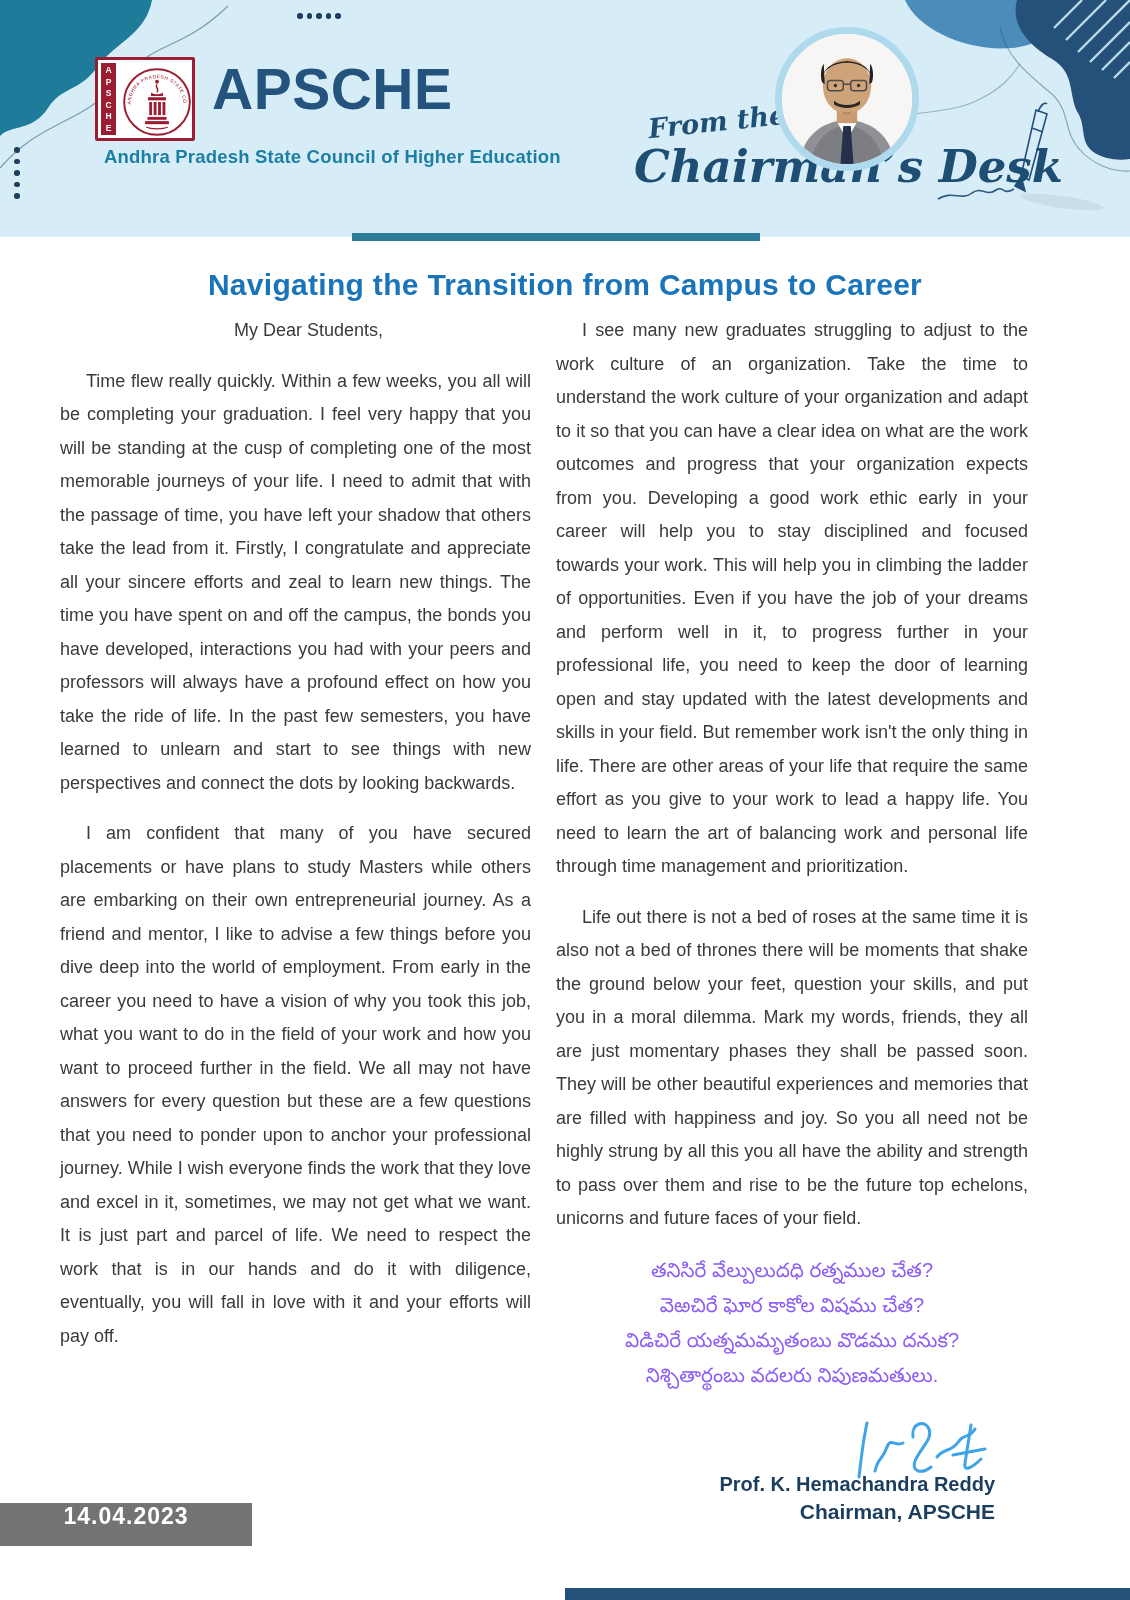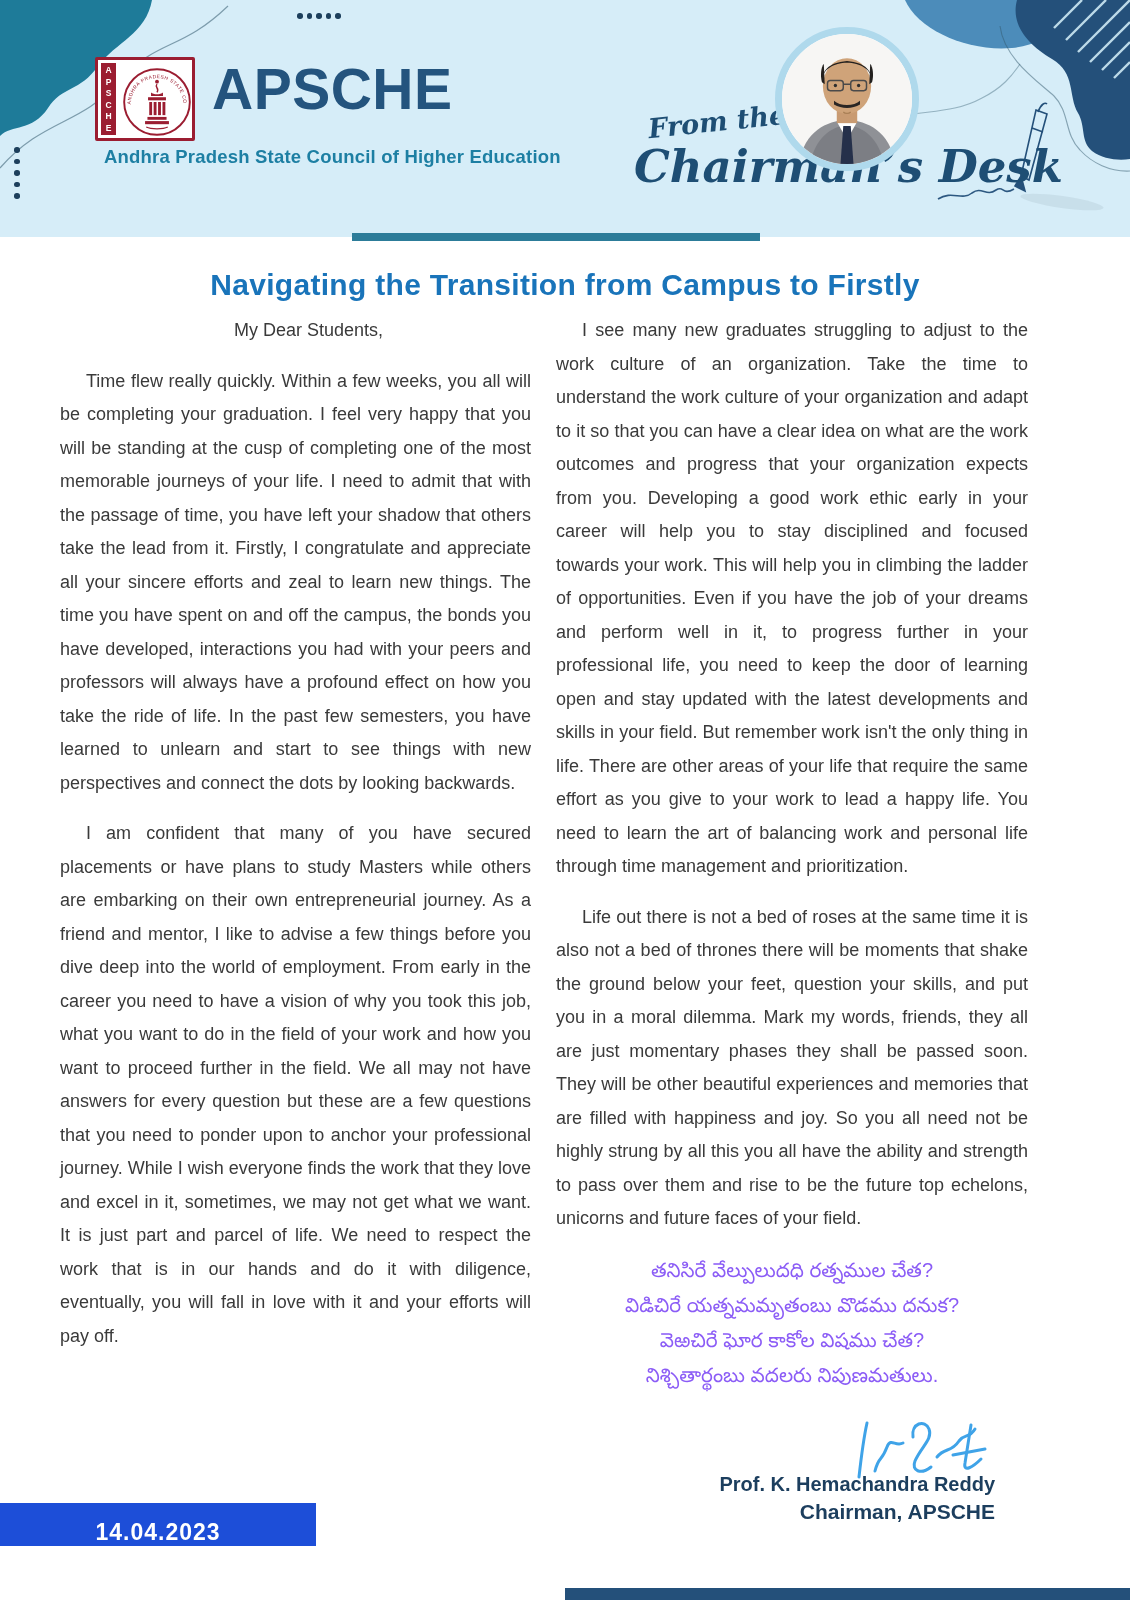--- a/index.html
+++ b/index.html
@@ -47,22 +47,22 @@
   .col p.salutation{text-align:center;}
 
   .verse{margin-top:14px;text-align:center;font-size:20px;line-height:35px;color:#8b5cf6;}
 
   .sig{margin-top:22px;text-align:right;padding-right:33px;}
   .sig-ink{display:block;margin:0 0 -16px auto;}
   .sig-name{font-size:20px;font-weight:bold;color:#1C3E5E;line-height:26px;}
   .sig-role{font-size:21px;font-weight:bold;color:#1C3E5E;line-height:22px;margin-top:4px;}
 
   
-  .date-badge{position:absolute;left:0;top:1503px;width:316px;height:43px;background:#1d4ed8;
-        display:flex;align-items:flex-end;justify-content:center;color:#fff;font-size:23px;
+  .date-badge{position:absolute;left:0;top:1503px;width:252px;height:43px;background:#737373;
+        display:flex;align-items:flex-start;justify-content:center;color:#fff;font-size:23px;
         font-weight:bold;letter-spacing:1px;}
   .bottom-bar{position:absolute;left:565px;top:1588px;width:565px;height:12px;background:#24507A;}
 </style>
 </head>
 <body>
 
 <div class="page">
 
   <div class="header">
 
@@ -168,36 +168,36 @@
         </g>
         <circle cx="57.5" cy="55.5" r="1.8" fill="#2e2e2e"></circle>
         <circle cx="82.5" cy="55.5" r="1.8" fill="#2e2e2e"></circle>
         <path d="M56,72 C62,78 78,78 84,72 L84,76 C76,81 64,81 56,76 Z" fill="#2A2624"></path>
         <path d="M66,84 C68,86 72,86 74,84" stroke="#a97f56" stroke-width="1.5" fill="none"></path>
       </svg>
     </div>
   </div>
 
   <div class="accent-bar"></div>
-  <h1 class="title">Navigating the Transition from Campus to Firstly</h1>
+  <h1 class="title">Navigating the Transition from Campus to Career</h1>
 
   <div class="col col-left">
     <p class="salutation">My Dear Students,</p>
     <p>Time flew really quickly. Within a few weeks, you all will be completing your graduation. I feel very happy that you will be standing at the cusp of completing one of the most memorable journeys of your life. I need to admit that with the passage of time, you have left your shadow that others take the lead from it. Firstly, I congratulate and appreciate all your sincere efforts and zeal to learn new things. The time you have spent on and off the campus, the bonds you have developed, interactions you had with your peers and professors will always have a profound effect on how you take the ride of life. In the past few semesters, you have learned to unlearn and start to see things with new perspectives and connect the dots by looking backwards.</p>
     <p>I am confident that many of you have secured placements or have plans to study Masters while others are embarking on their own entrepreneurial journey.  As a friend and mentor, I like to advise a few things before you dive deep into the world of employment. From early in the career you need to have a vision of why you took this job, what you want to do in the field of your work and how you want to proceed further in the field. We all may not have answers for every question but these are a few questions that you need to ponder upon to anchor your professional journey. While I wish everyone finds the work that they love and excel in it, sometimes, we may not get what we want. It is just part and parcel of life. We need to respect the work that is in our hands and do it with diligence, eventually, you will fall in love with it and your efforts will pay off.</p>
   </div>
 
   <div class="col col-right">
     <p>I see many new graduates struggling to adjust to the work culture of an organization. Take the time to understand the work culture of your organization and adapt to it so that you can have a clear idea on what are the work outcomes and progress that your organization expects from you. Developing a good work ethic early in your career will help you to stay disciplined and focused towards your work. This will help you in climbing the ladder of opportunities.  Even if you have the job of your dreams and perform well in it, to progress further in your professional life, you need to keep the door of learning open and stay updated with the latest developments and skills in your field. But remember work isn't the only thing in life. There are other areas of your life that require the same effort as you give to your work to lead a happy life. You need to learn the art of balancing work and personal life through time management and prioritization.</p>
     <p>Life out there is not a bed of roses at the same time it is also not a bed of thrones there will be moments that shake the ground below your feet, question your skills, and put you in a moral dilemma. Mark my words, friends, they all are just momentary phases they shall be passed soon. They will be other beautiful experiences and memories that are filled with happiness and joy. So you all need not be highly strung by all this you all have the ability and strength to pass over them and rise to be the future top echelons, unicorns and future faces of your field.</p>
 
     <div class="verse">
       <div>తనిసిరే వేల్పులుదధి రత్నముల చేత?</div>
+      <div>వెఱచిరే ఘోర కాకోల విషము చేత?</div>
       <div>విడిచిరే యత్నమమృతంబు వొడము దనుక?</div>
-      <div>వెఱచిరే ఘోర కాకోల విషము చేత?</div>
       <div>నిశ్చితార్థంబు వదలరు నిపుణమతులు.</div>
     </div>
 
     <div class="sig">
       <svg class="sig-ink" width="150" height="72" viewBox="0 0 150 72">
         <g fill="none" stroke="#3FA3E8" stroke-width="3" stroke-linecap="round">
           <path d="M14,62 C16,44 18,26 22,8"></path>
           <path d="M30,56 C34,40 36,48 42,32 C46,22 50,32 58,28"></path>
           <path d="M68,22 C66,8 80,4 84,14 C88,24 76,32 70,46 C66,56 76,60 86,52"></path>
           <path d="M92,42 C100,32 106,38 114,26 C120,18 124,24 130,14"></path>

